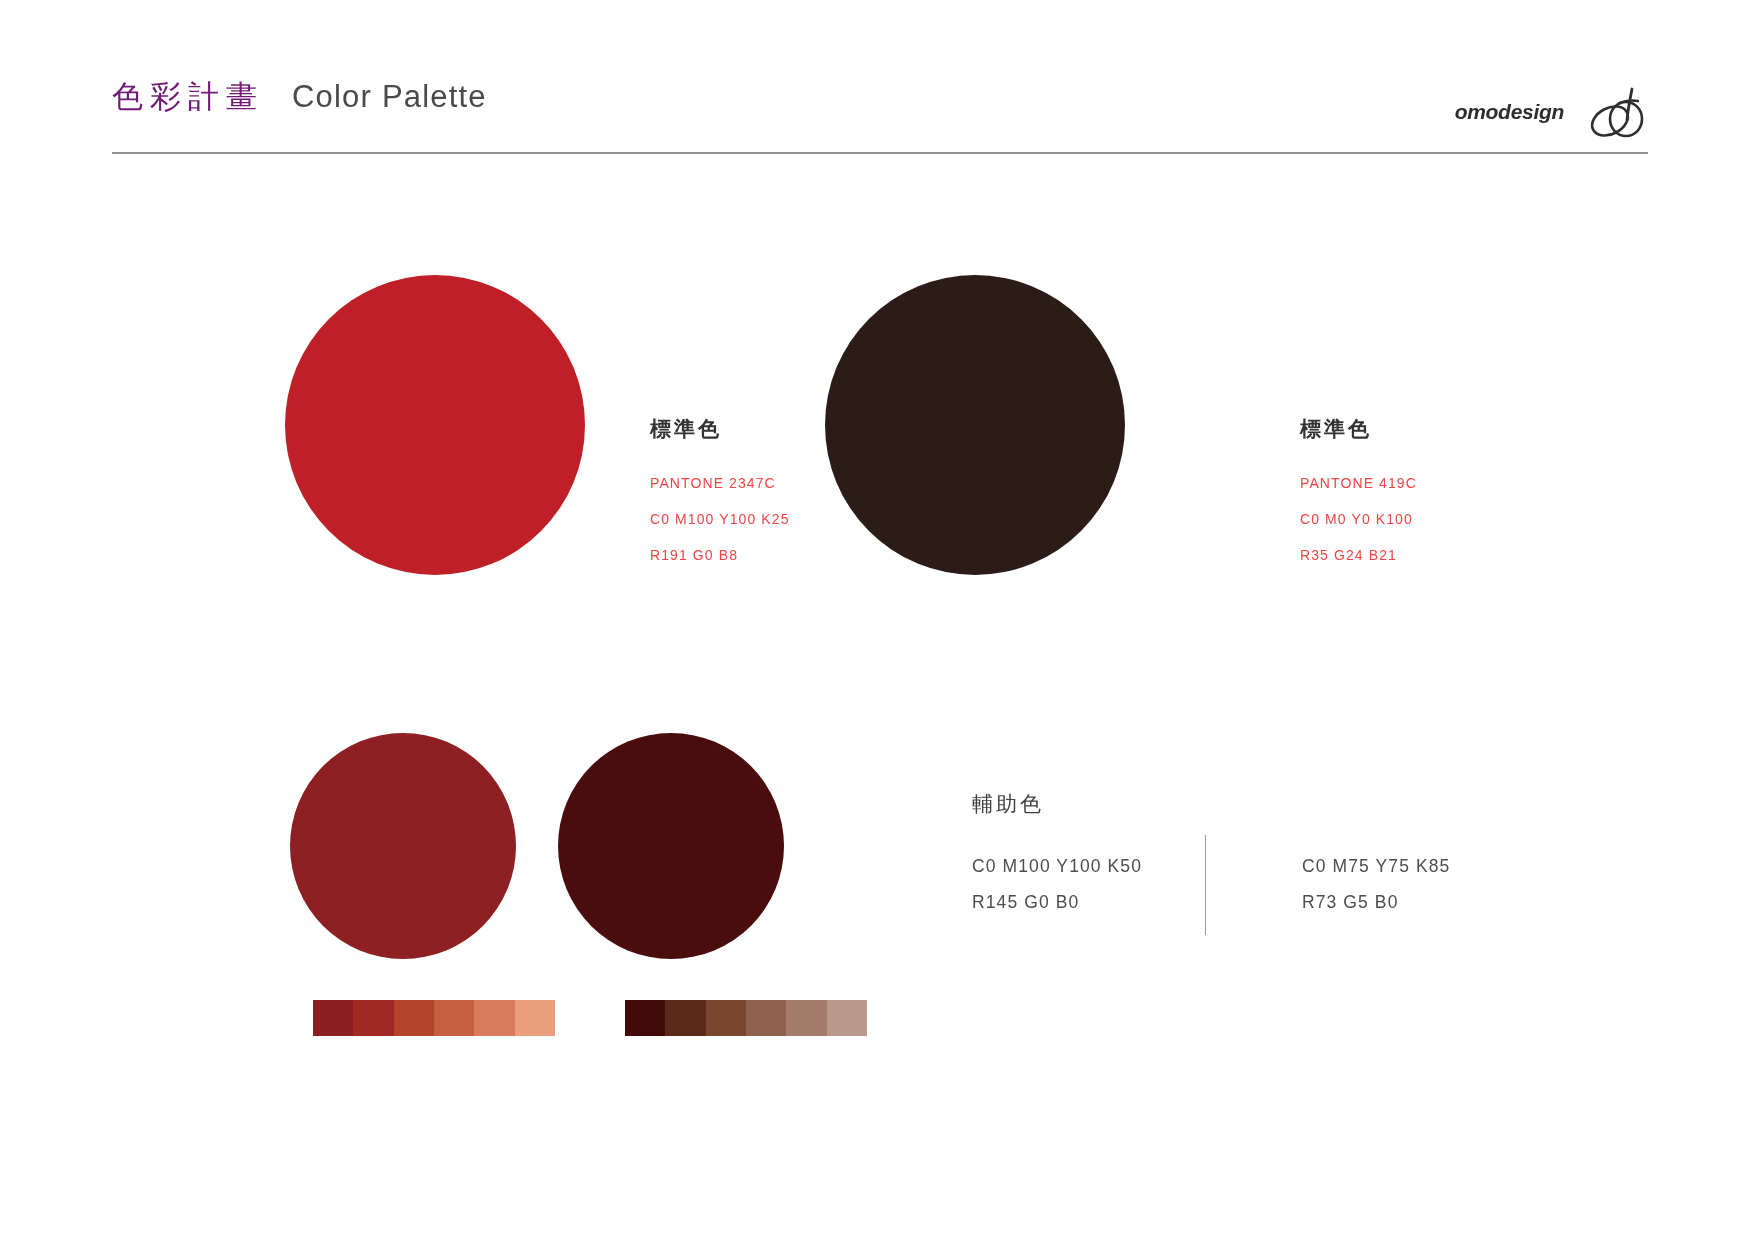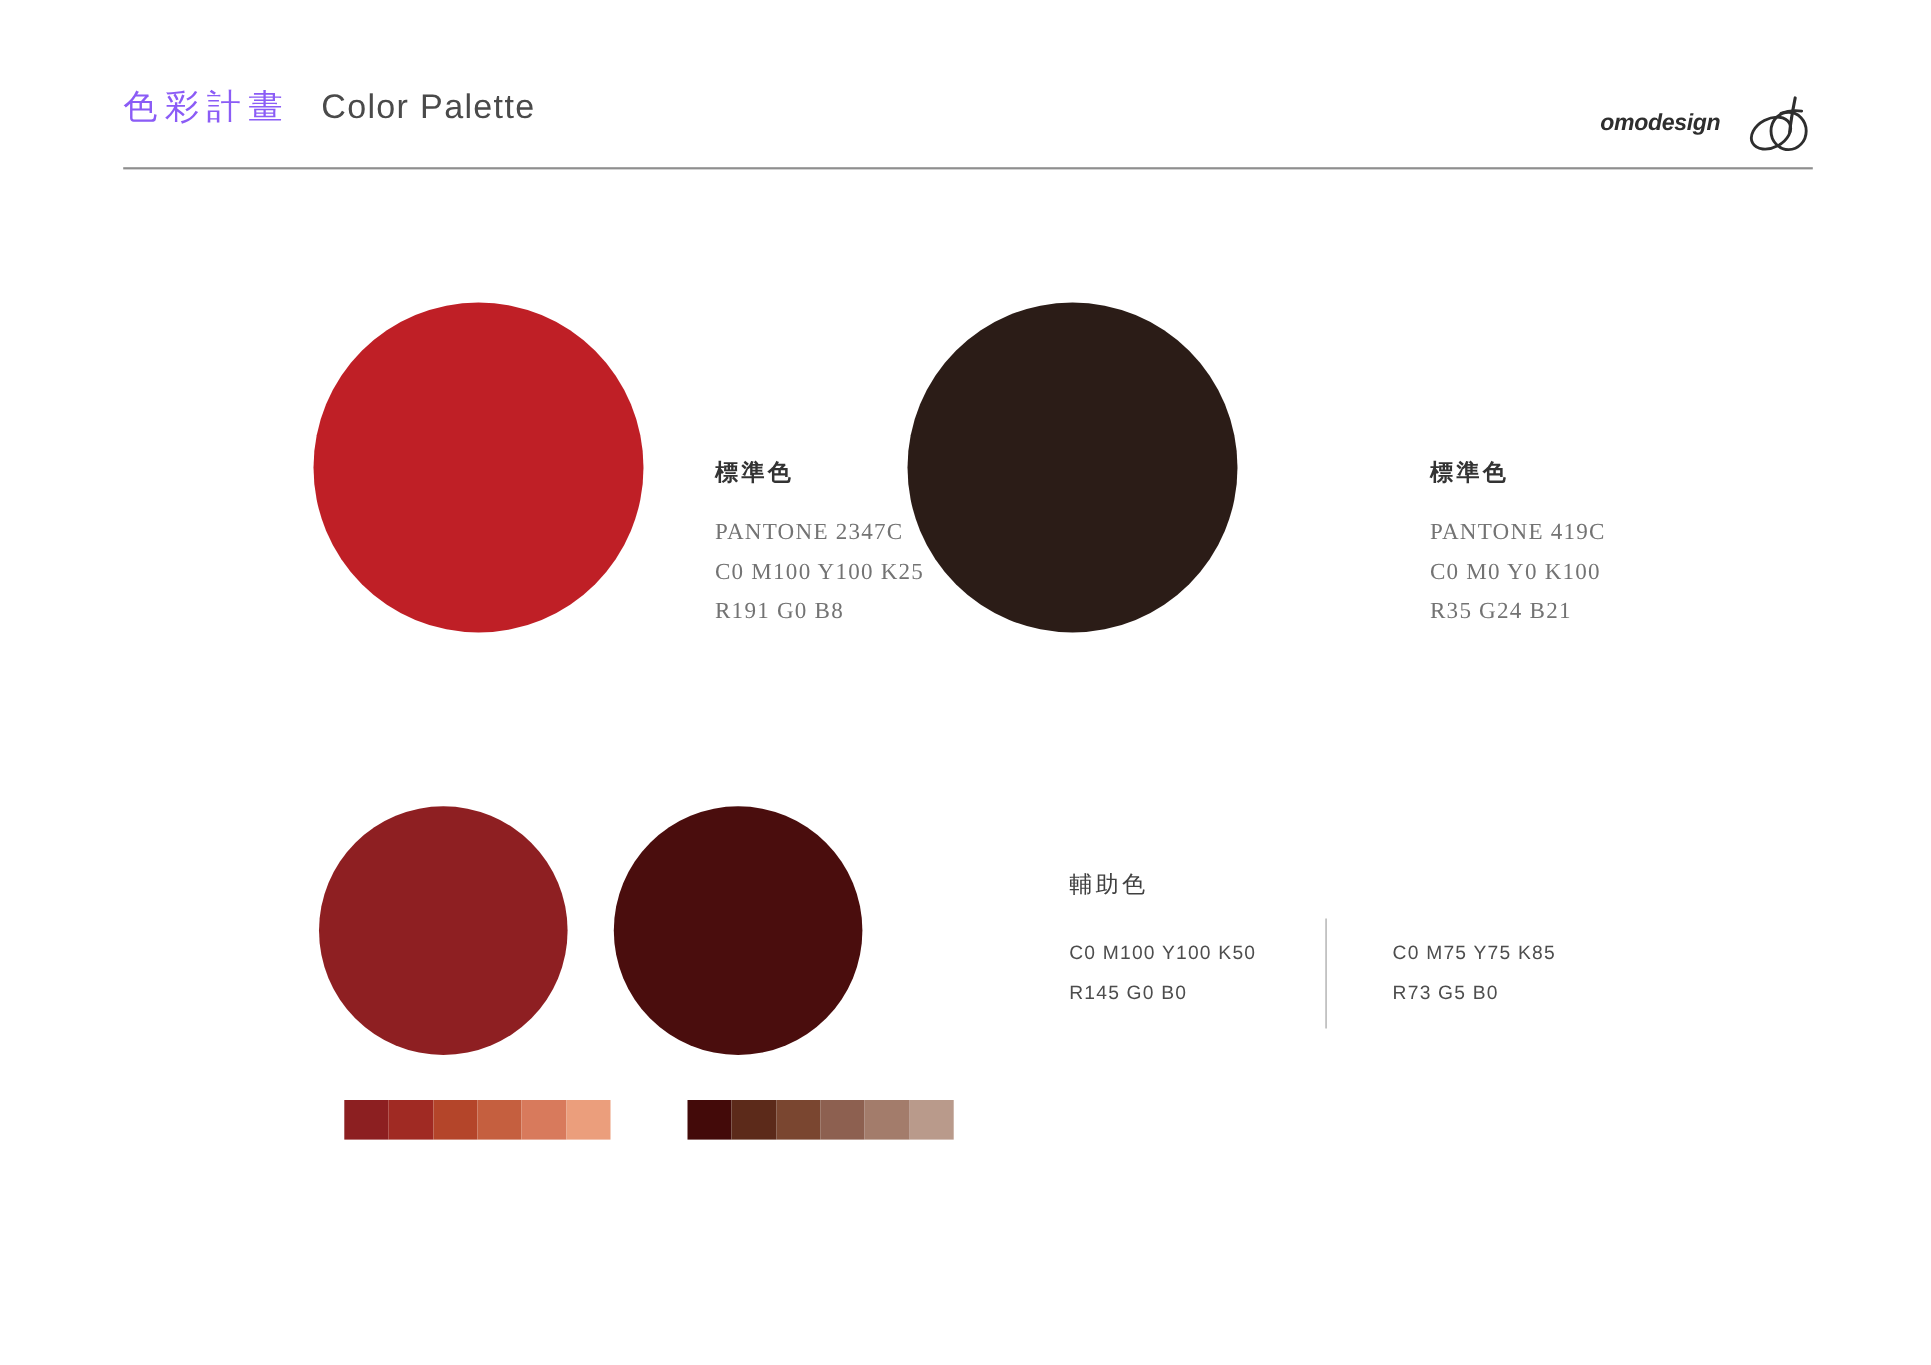--- a/index.html
+++ b/index.html
@@ -34,21 +34,21 @@
     left: 0;
     top: 0;
     white-space: nowrap;
     font-size: 32px;
     color: #3b3b3b;
     font-weight: 400;
   }
   .title-cn {
     font-size: 31px;
     letter-spacing: 7px;
-    color: #8b5cf6;
+    color: #701a75;
     font-weight: 500;
   }
   .title-en {
     font-size: 31px;
     letter-spacing: 1.2px;
     color: #4a4a4a;
     margin-left: 28px;
     font-weight: 400;
   }
 
@@ -103,26 +103,25 @@
   .info-heading {
     font-size: 21px;
     font-weight: 700;
     color: #333333;
     letter-spacing: 3px;
     margin-bottom: 22px;
     white-space: nowrap;
     margin-top: 17px;
   }
   .info-line {
-    font-size: 21px;
-    color: #737373;
+    font-size: 14px;
+    color: #ef4444;
     letter-spacing: 1.1px;
     line-height: 36px;
     white-space: nowrap;
-    font-family: Liberation Serif, serif;
   }
 
   
   .aux-block {
     position: absolute;
     left: 972px;
     top: 790px;
   }
   .aux-heading {
     font-size: 21px;
@@ -130,20 +129,21 @@
     color: #404040;
     letter-spacing: 3px;
     white-space: nowrap;
   }
   .aux-cols {
     position: absolute;
     left: 972px;
     top: 848px;
     display: flex;
     align-items: flex-start;
+    gap: 36px;
   }
   .aux-col {
     width: 233px;
   }
   .aux-col.second {
     margin-left: 61px;
   }
   .aux-line {
     font-size: 17.5px;
     color: #4d4d4d;

